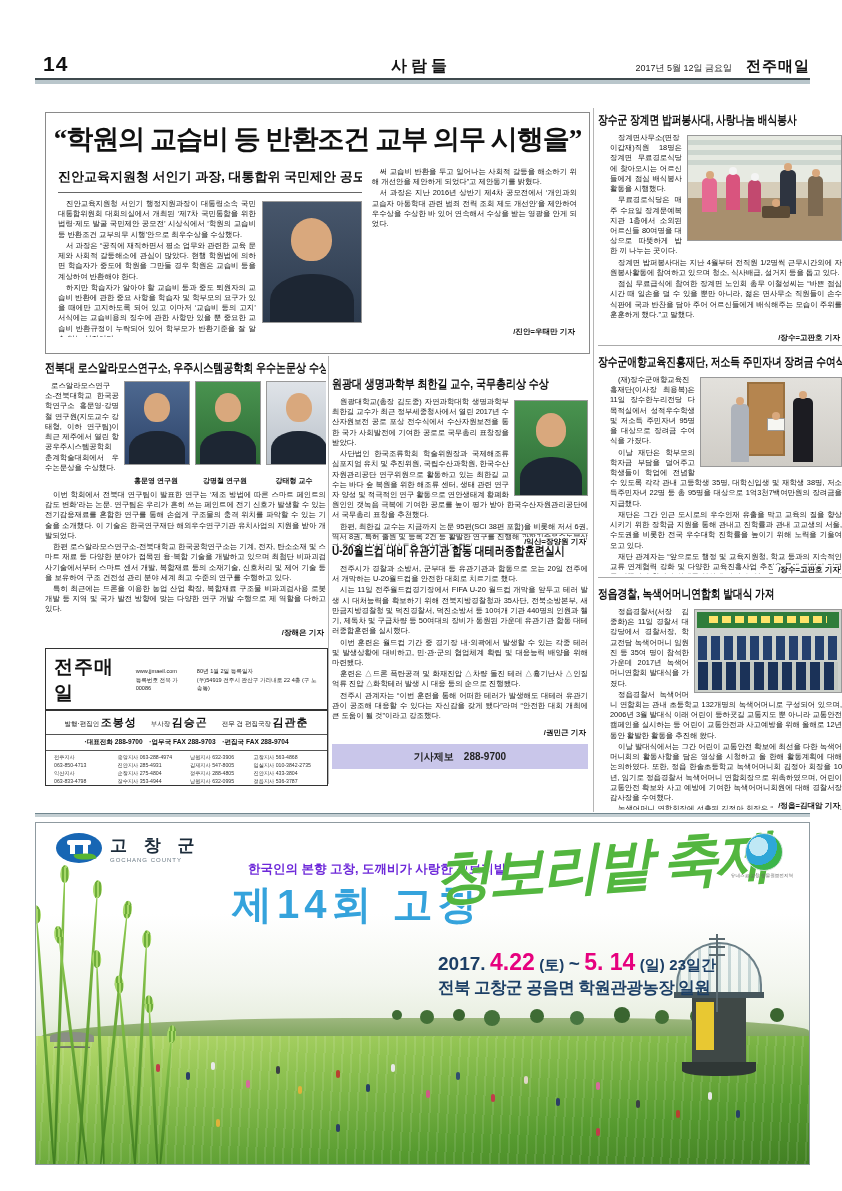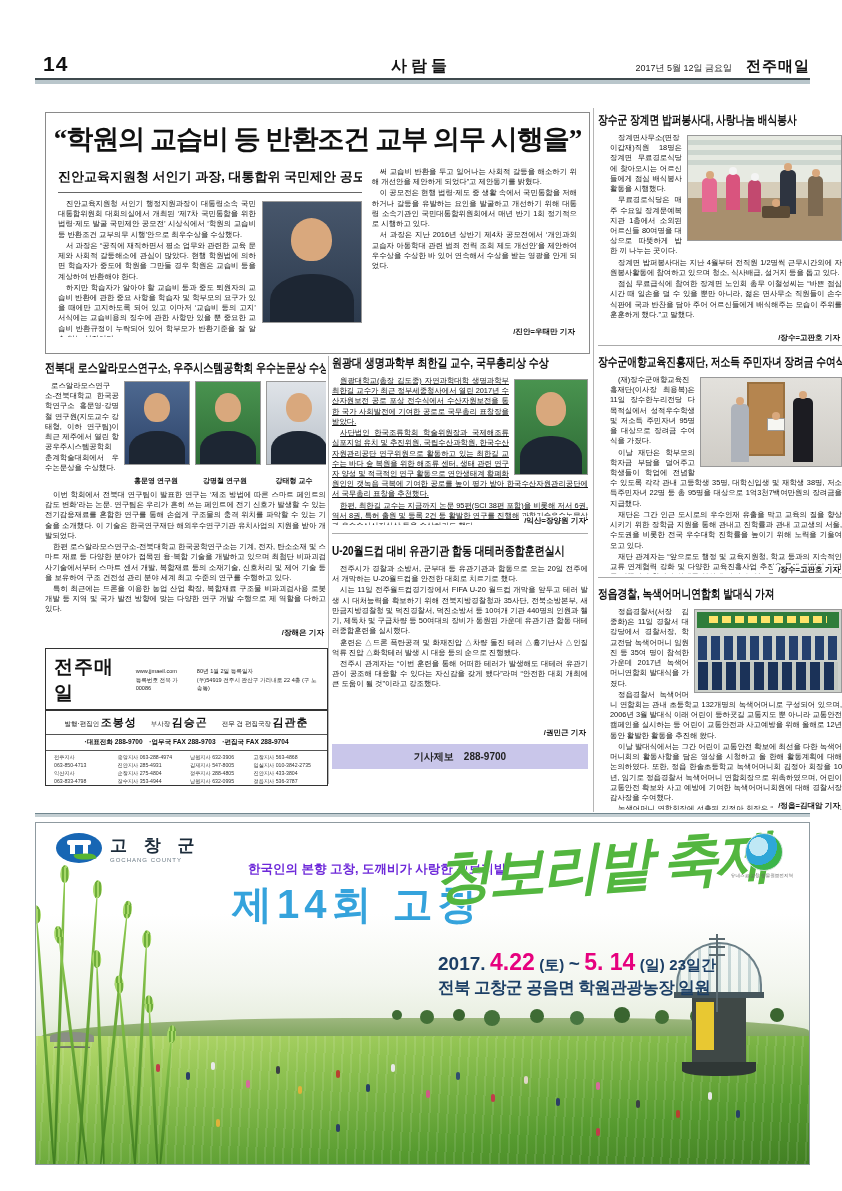--- a/index.html
+++ b/index.html
@@ -35,21 +35,21 @@
   #a2{left:45px;top:358px;width:281px;height:286px;overflow:hidden;}
   #a2 .ahead{font-size:12.5px;transform:scaleX(.80);}
   #a2top{display:flex;gap:5px;margin-top:4px;}
   #a2intro{width:74px;flex:none;}
   #a2intro p{text-indent:6px;}
   .a2ph{width:64px;height:82px;flex:none;}
   #a2caps{display:flex;margin-left:79px;gap:5px;margin-top:2px;margin-bottom:4px;}
   #a2caps span{width:64px;text-align:center;font-size:7px;font-weight:bold;flex:none;}
   #a2body{position:relative;height:148px;overflow:hidden;}
   
-  #a3{left:332px;top:353px;width:256px;height:172px;overflow:hidden;text-decoration:underline;}
+  #a3{left:332px;top:374px;width:256px;height:172px;overflow:hidden;}
   #a3 .ahead{font-size:12.5px;transform:scaleX(.80);}
   #a3 .portrait{float:right;width:72px;height:94px;margin:3px 0 3px 5px;}
   #a3body{position:relative;height:150px;overflow:hidden;margin-top:4px;}
   #div-a3{left:332px;top:533px;width:256px;height:1px;background:#aaa;}
   
   #a4{left:332px;top:541px;width:256px;height:196px;overflow:hidden;}
   #a4 .ahead{font-size:12.5px;transform:scaleX(.80);}
   #a4body{position:relative;height:174px;overflow:hidden;margin-top:4px;}
   
   #mh{left:45px;top:648px;width:281px;height:136px;border:1.5px solid #333;font-size:5.6px;overflow:hidden;}
@@ -155,21 +155,20 @@
         <span class="phead"></span>
         <span class="pbody"></span>
       </div>
       <p class="b">진안교육지원청 서인기 행정지원과장이 대통령소속 국민대통합위원회 대회의실에서 개최된 ‘제7차 국민통합을 위한 법령·제도 발굴 국민제안 공모전’ 시상식에서 ‘학원의 교습비 등 반환조건 교부의무 시행’안으로 최우수상을 수상했다.</p>
       <p class="b">서 과장은 “공직에 재직하면서 평소 업무와 관련한 교육 문제와 사회적 갈등해소에 관심이 많았다. 현행 학원법에 의하면 학습자가 중도에 학원을 그만둘 경우 학원은 교습비 등을 계상하여 반환해야 한다.</p>
       <p class="b">하지만 학습자가 알아야 할 교습비 등과 중도 퇴원자의 교습비 반환에 관한 중요 사항을 학습자 및 학부모의 요구가 있을 때에만 고지하도록 되어 있고 이마저 ‘교습비 등의 고지’ 서식에는 교습비용의 징수에 관한 사항만 있을 뿐 중요한 교습비 반환규정이 누락되어 있어 학부모가 반환기준을 잘 알 수 없는 실정이다.</p>
 
     </div>
     <div id="mcol2">
       <p class="b">써 교습비 반환을 두고 일어나는 사회적 갈등을 해소하기 위해 개선안을 제안하게 되었다”고 제안동기를 밝혔다.</p>
-      <p class="b">이 공모전은 현행 법령·제도 중 생활 속에서 국민통합을 저해하거나 갈등을 유발하는 요인을 발굴하고 개선하기 위해 대통령 소속기관인 국민대통합위원회에서 매년 반기 1회 정기적으로 시행하고 있다.</p>
       <p class="b">서 과장은 지난 2016년 상반기 제4차 공모전에서 ‘개인과외 교습자 아동학대 관련 범죄 전력 조회 제도 개선안’을 제안하여 우수상을 수상한 바 있어 연속해서 수상을 받는 영광을 안게 되었다.</p>
       <span class="rep">/진안=우태만 기자</span>
     </div>
   </div>
 </div>
 
 <div class="abs" id="a2">
   <span class="ahead">전북대 로스알라모스연구소, 우주시스템공학회 우수논문상 수상</span>
   <div id="a2top">
     <div id="a2intro">
@@ -214,20 +213,21 @@
     <span class="rep">/익산=장양원 기자</span>
   </div>
 </div>
 <div class="abs" id="div-a3"></div>
 
 <div class="abs" id="a4">
   <span class="ahead">U-20월드컵 대비 유관기관 합동 대테러종합훈련실시</span>
   <div id="a4body">
     <p class="b">전주시가 경찰과 소방서, 군부대 등 유관기관과 합동으로 오는 20일 전주에서 개막하는 U-20월드컵을 안전한 대회로 치르기로 했다.</p>
     <p class="b">시는 11일 전주월드컵경기장에서 FIFA U-20 월드컵 개막을 앞두고 테러 발생 시 대처능력을 확보하기 위해 전북지방경찰청과 35사단, 전북소방본부, 새만금지방경찰청 및 덕진경찰서, 덕진소방서 등 10여개 기관 440명의 인원과 헬기, 제독차 및 구급차량 등 50여대의 장비가 동원된 가운데 유관기관 합동 대테러종합훈련을 실시했다.</p>
+    <p class="b">이번 훈련은 월드컵 기간 중 경기장 내·외곽에서 발생할 수 있는 각종 테러 및 발생상황에 대비하고, 민·관·군의 협업체계 확립 및 대응능력 배양을 위해 마련됐다.</p>
     <p class="b">훈련은 △드론 폭탄공격 및 화재진압 △차량 돌진 테러 △흉기난사 △인질 억류 진압 △화학테러 발생 시 대응 등의 순으로 진행됐다.</p>
     <p class="b">전주시 관계자는 “이번 훈련을 통해 어떠한 테러가 발생해도 대테러 유관기관이 공조해 대응할 수 있다는 자신감을 갖게 됐다”라며 “안전한 대회 개최에 큰 도움이 될 것”이라고 강조했다.</p>
     <span class="rep">/권민근 기자</span>
   </div>
 </div>
 
 <div class="abs" id="mh">
   <div class="row1">
     <span id="mhlogo">전주매일</span>
     <span class="mhsmall">

